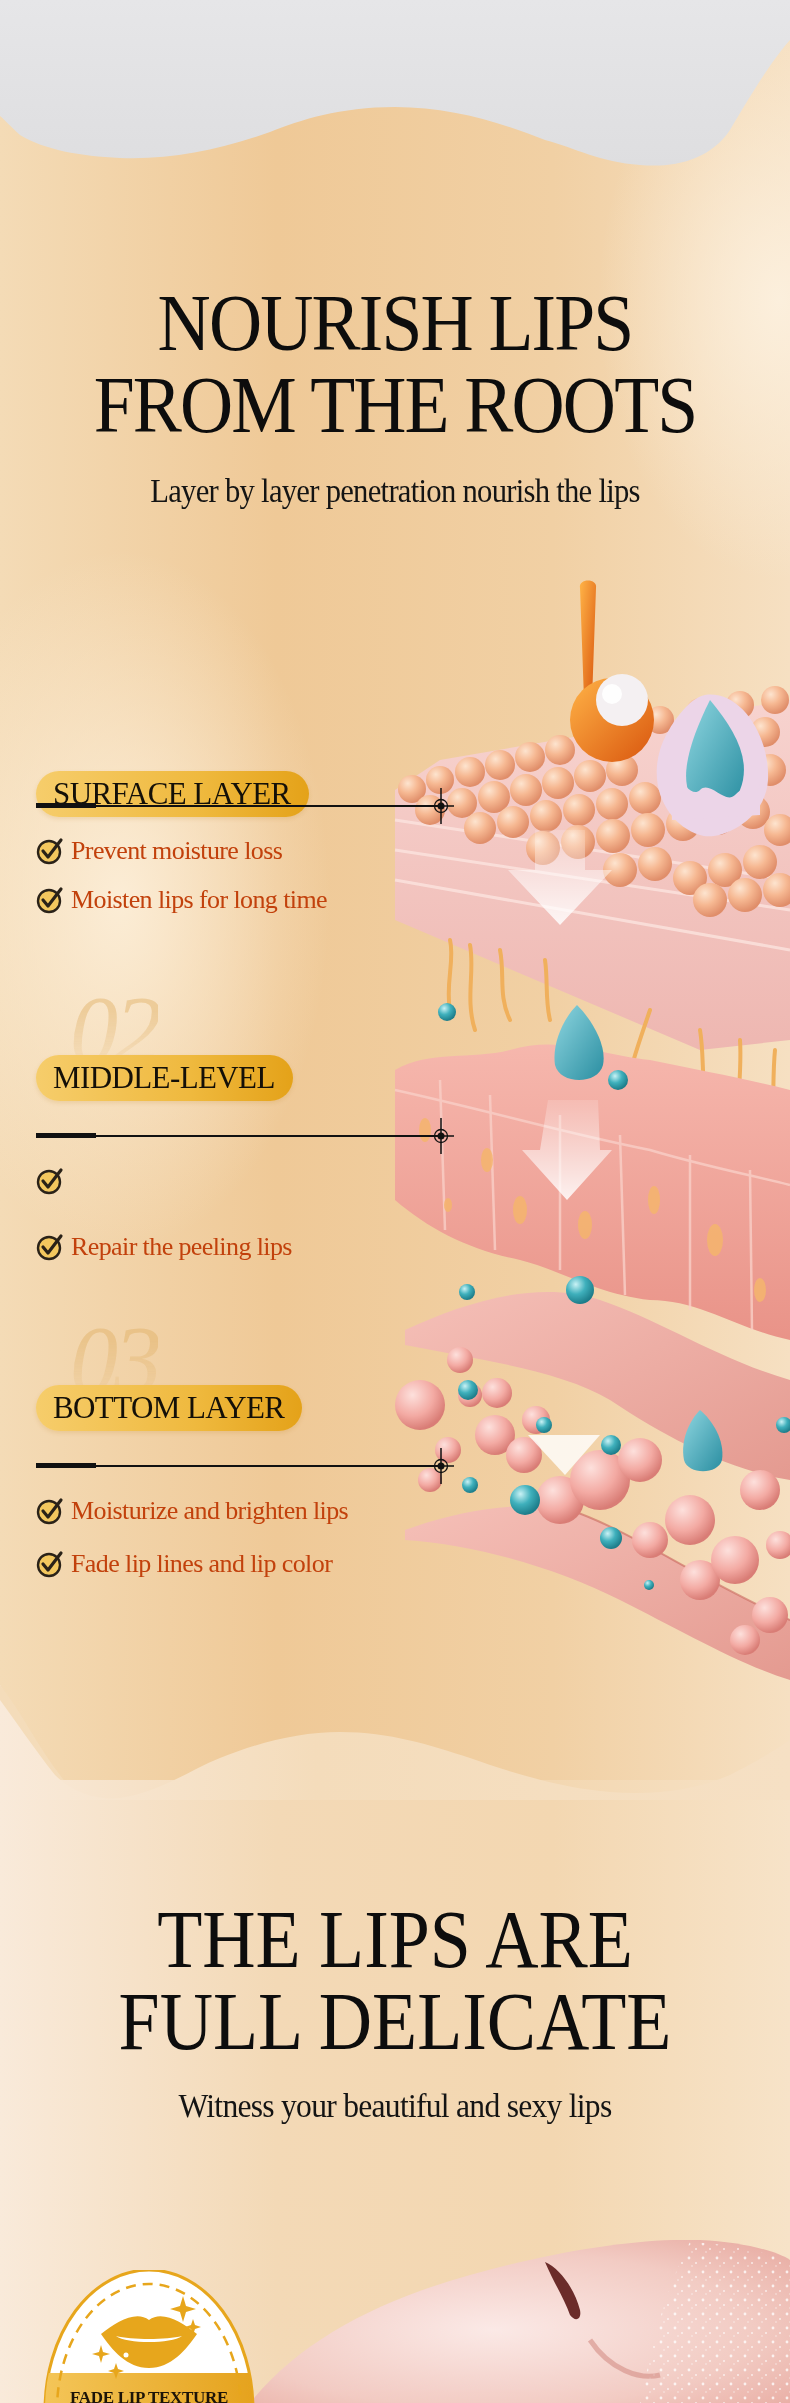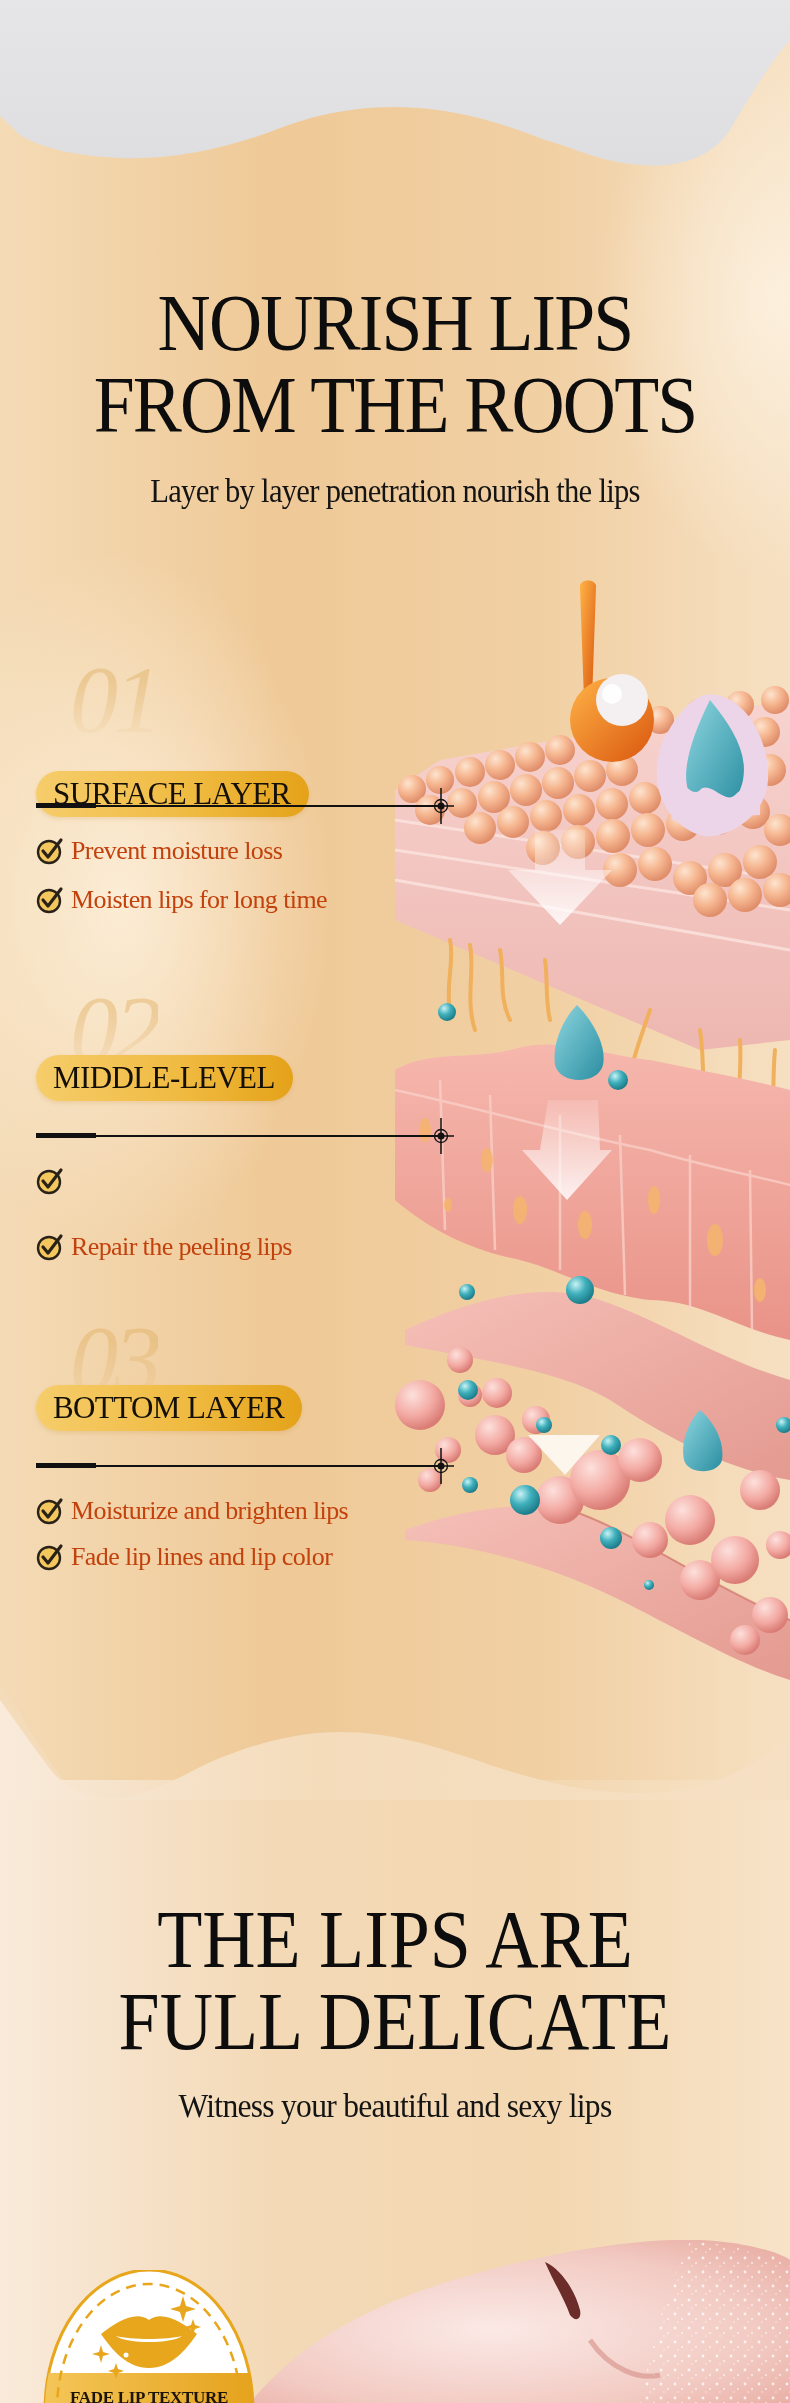--- a/index.html
+++ b/index.html
@@ -284,21 +284,20 @@
       <circle cx="467" cy="1292" r="8" fill="url(#tealBall)"></circle>
       <circle cx="580" cy="1290" r="14" fill="url(#tealBall)"></circle>
       <circle cx="784" cy="1425" r="8" fill="url(#tealBall)"></circle>
       <path d="M700,1410 C712,1420 725,1440 722,1460 C718,1475 688,1475 684,1460 C680,1440 690,1420 700,1410 Z" fill="url(#tealDrop)"></path>
     </g>
 
     <path d="M540,1435 L570,1435 L600,1435 L565,1475 L528,1435 Z" fill="#ffffff" opacity="0.8"></path>
   </svg>
 
   <div class="layer" style="top:640px;">
-    <div class="layer-num" style="top:12px;">01</div>
     <div class="layer-pill" style="top:85px;margin-top:46px;">SURFACE LAYER</div>
     <div class="divider-thick" style="top:163px;"></div>
     <div class="divider-thin" style="top:165px;"></div>
     <svg class="target" style="left:428px; top:146px;" viewBox="0 0 26 40">
       <line x1="0" y1="20" x2="26" y2="20" stroke="#111" stroke-width="1.5"></line>
       <line x1="13" y1="2" x2="13" y2="38" stroke="#111" stroke-width="1.5"></line>
       <circle cx="13" cy="20" r="6.5" fill="none" stroke="#111" stroke-width="1.3"></circle>
       <circle cx="13" cy="20" r="3.5" fill="#111"></circle>
     </svg>
     <div class="feature" style="top:194px;">
@@ -354,21 +353,21 @@
       <circle cx="13" cy="20" r="6.5" fill="none" stroke="#111" stroke-width="1.3"></circle>
       <circle cx="13" cy="20" r="3.5" fill="#111"></circle>
     </svg>
     <div class="feature" style="top:194px;">
       <svg class="check" viewBox="0 0 28 28">
         <circle cx="13" cy="15" r="11" fill="#f3c75e" stroke="#2a2218" stroke-width="2.4"></circle>
         <path d="M7,14 L12,20 L25,3" fill="none" stroke="#2a2218" stroke-width="3.2" stroke-linecap="round" stroke-linejoin="round"></path>
       </svg>
       <span>Moisturize and brighten lips</span>
     </div>
-    <div class="feature" style="top:240px;justify-content:flex-end;">
+    <div class="feature" style="top:247px;justify-content:flex-end;">
       <svg class="check" viewBox="0 0 28 28">
         <circle cx="13" cy="15" r="11" fill="#f3c75e" stroke="#2a2218" stroke-width="2.4"></circle>
         <path d="M7,14 L12,20 L25,3" fill="none" stroke="#2a2218" stroke-width="3.2" stroke-linecap="round" stroke-linejoin="round"></path>
       </svg>
       <span>Fade lip lines and lip color</span>
     </div>
   </div>
 
   <svg class="wave" style="top:1640px" width="790" height="140" viewBox="0 0 790 140">
     <path d="M0,45 C15,70 35,110 50,135 L0,140 Z" fill="#f9eada"></path>

